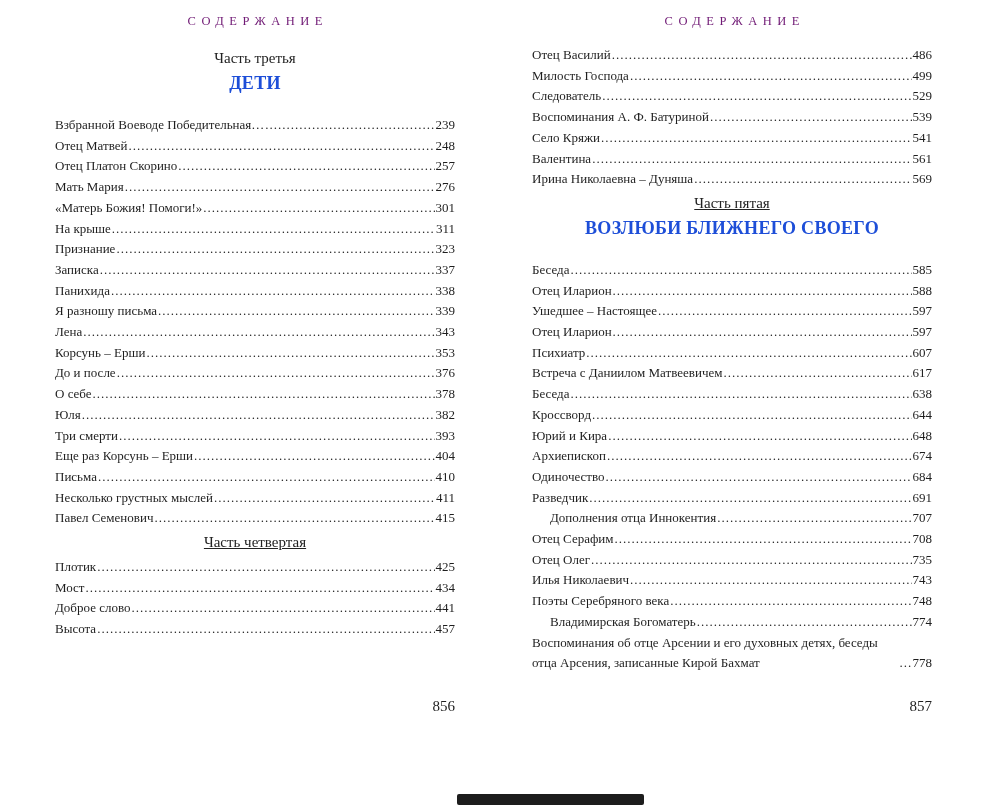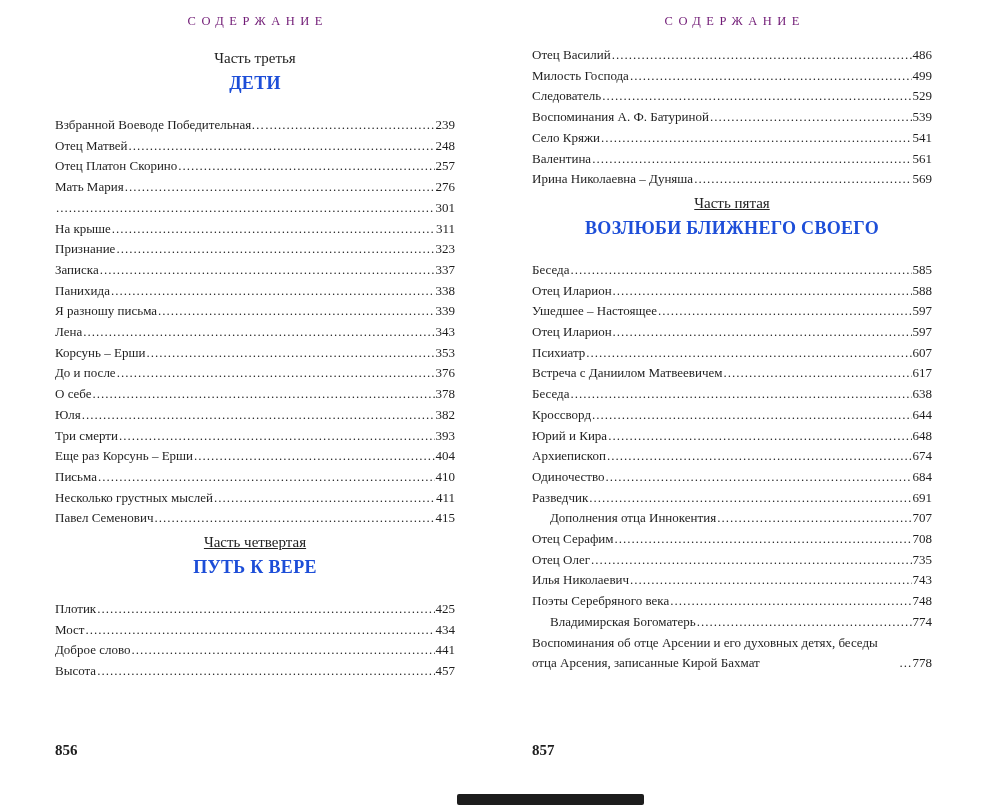--- a/index.html
+++ b/index.html
@@ -58,25 +58,25 @@
     overflow: hidden;
     white-space: nowrap;
     letter-spacing: 1px;
     margin: 0 1px;
     color: #2a2a2a;
   }
   .pagenum { flex: none; }
 
   .folio {
     position: absolute;
-    top: 728px;
+    top: 684px;
     width: 100%;
-    text-align: left;
+    text-align: right;
     font-size: 15px;
-    font-weight: bold;
+    font-weight: normal;
   }
 
   .artifact {
     position: absolute;
     left: 457px;
     top: 794px;
     width: 187px;
     height: 11px;
     background: #1d1d1d;
     border-radius: 2px;
@@ -106,20 +106,21 @@
             <span class="label">Отец Платон Скорино</span>
             <span class="dots">................................................................................................................................................................</span>
             <span class="pagenum">257</span>
           </div>
           <div class="entry">
             <span class="label">Мать Мария</span>
             <span class="dots">................................................................................................................................................................</span>
             <span class="pagenum">276</span>
           </div>
           <div class="entry">
+            <span class="label">«Матерь Божия! Помоги!»</span>
             <span class="dots">................................................................................................................................................................</span>
             <span class="pagenum">301</span>
           </div>
           <div class="entry">
             <span class="label">На крыше</span>
             <span class="dots">................................................................................................................................................................</span>
             <span class="pagenum">311</span>
           </div>
           <div class="entry">
             <span class="label">Признание</span>
@@ -188,21 +189,20 @@
           </div>
           <div class="entry">
             <span class="label">Павел Семенович</span>
             <span class="dots">................................................................................................................................................................</span>
             <span class="pagenum">415</span>
           </div>
         </div>
       </div>
       <div class="section">
         <div class="part">Часть четвертая</div>
-        <div class="title">ПУТЬ К ВЕРЕ</div>
         <div class="entries">
           <div class="entry">
             <span class="label">Плотик</span>
             <span class="dots">................................................................................................................................................................</span>
             <span class="pagenum">425</span>
           </div>
           <div class="entry">
             <span class="label">Мост</span>
             <span class="dots">................................................................................................................................................................</span>
             <span class="pagenum">434</span>

